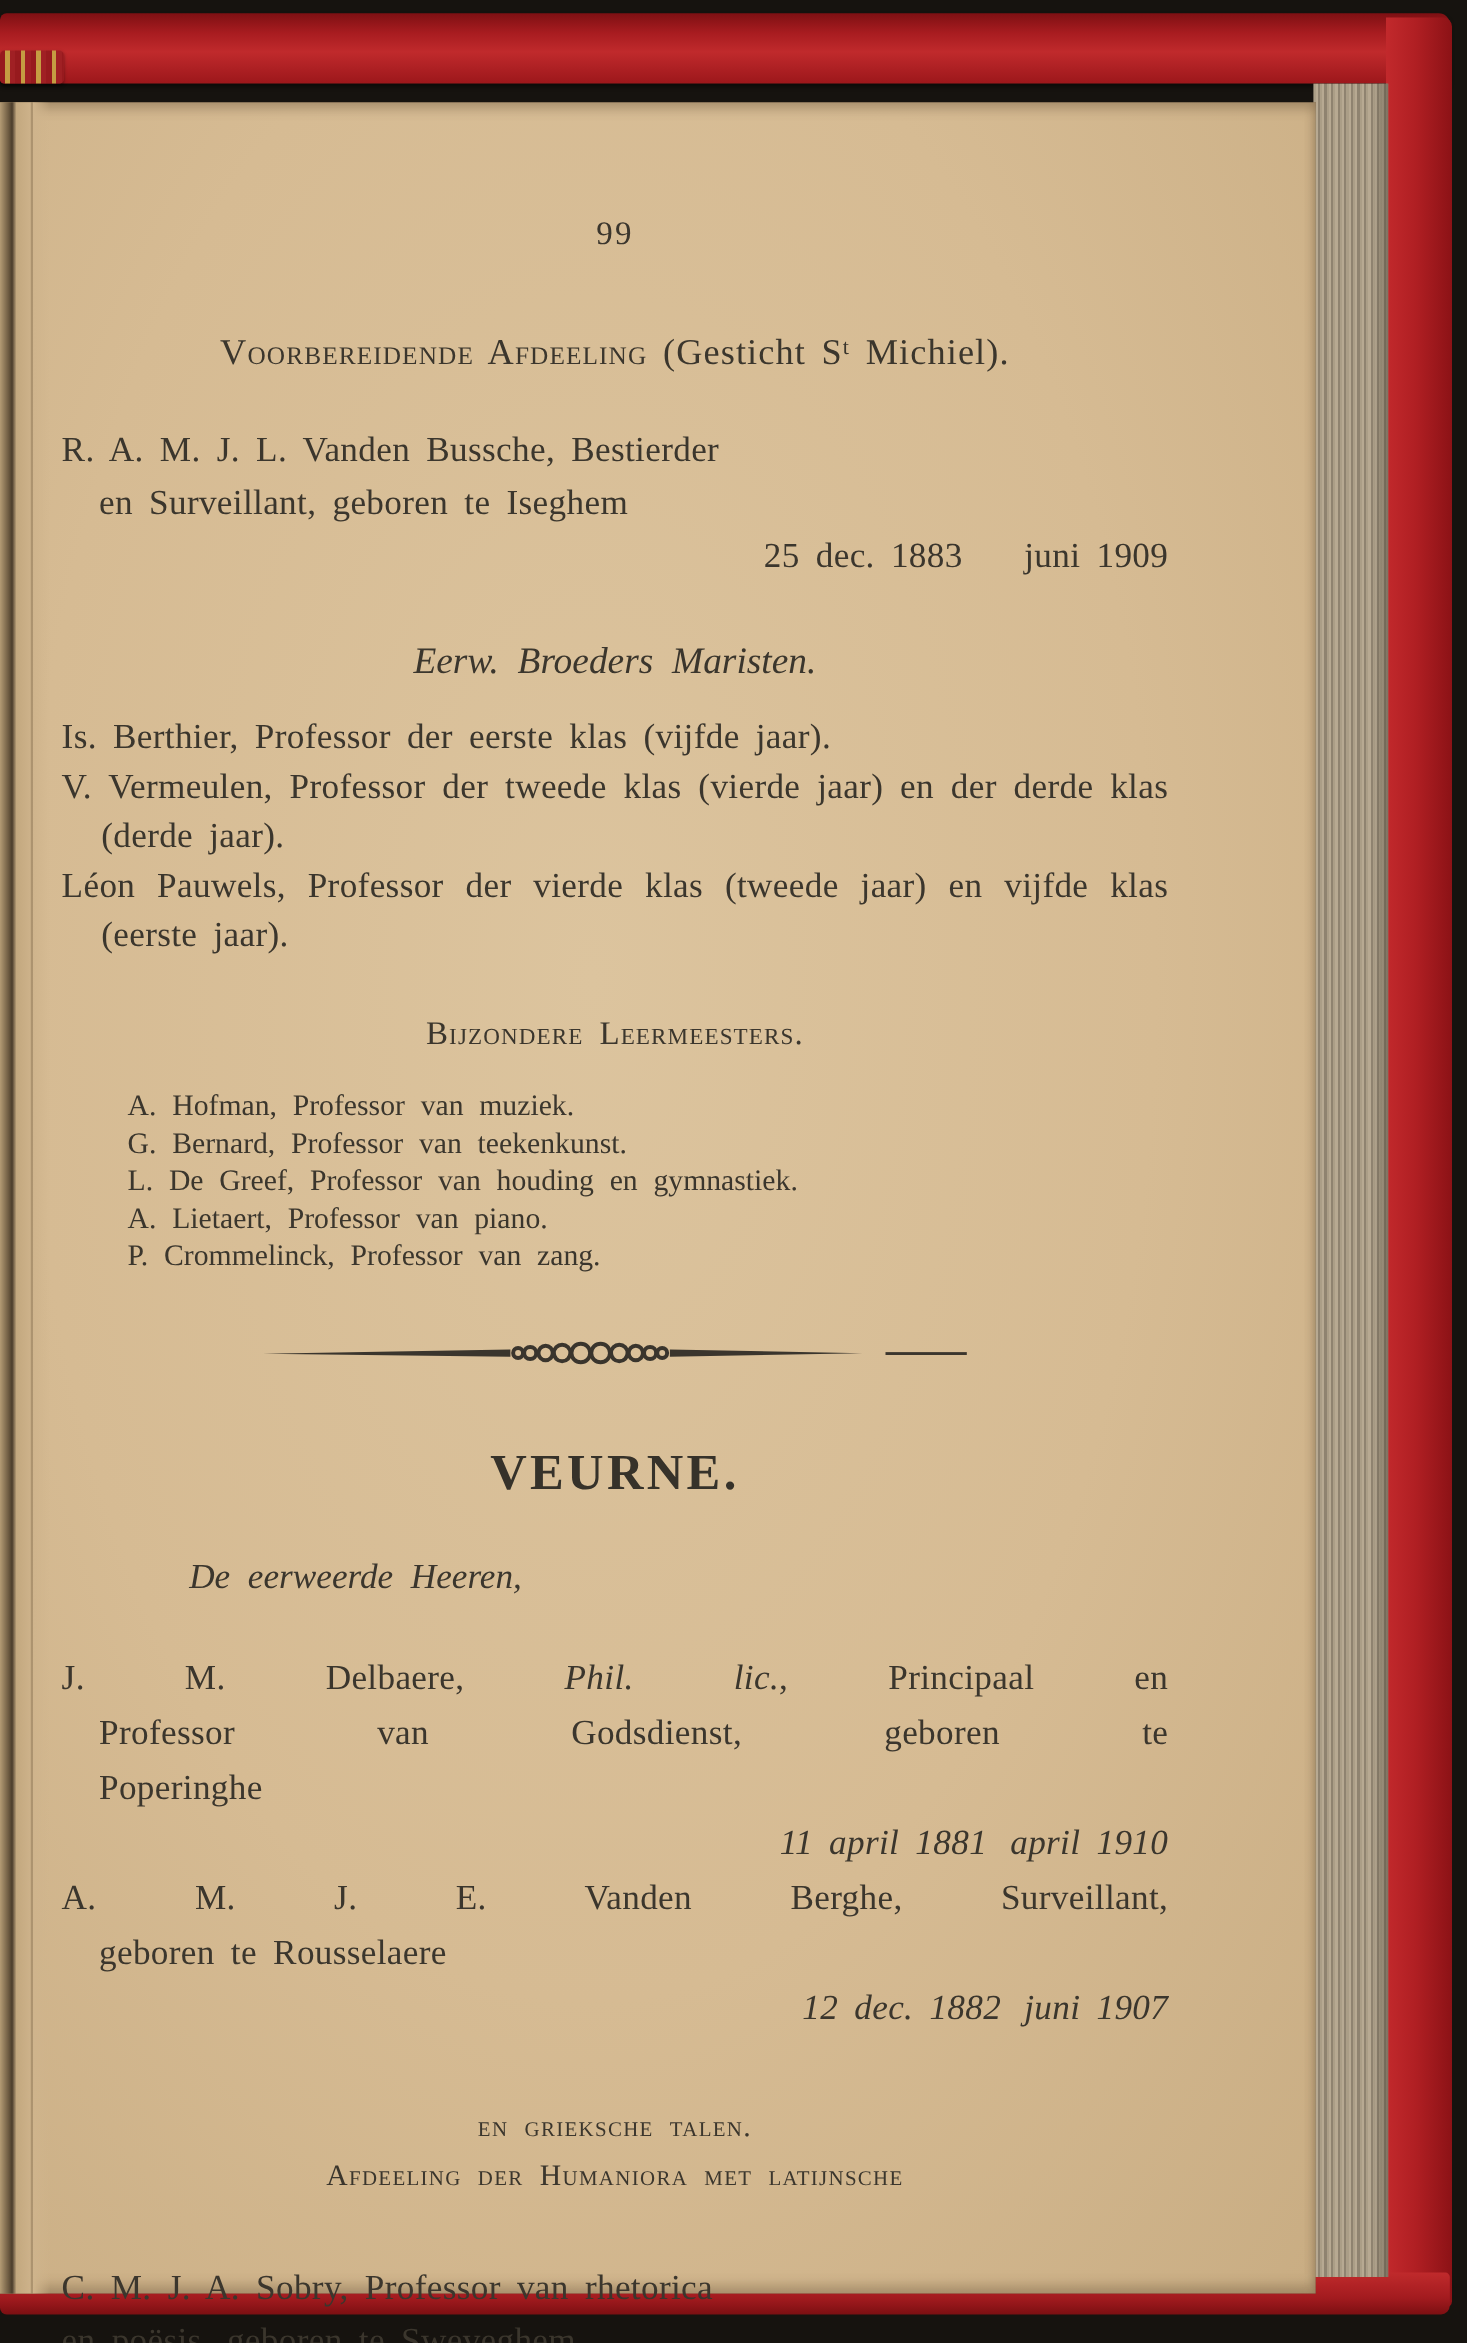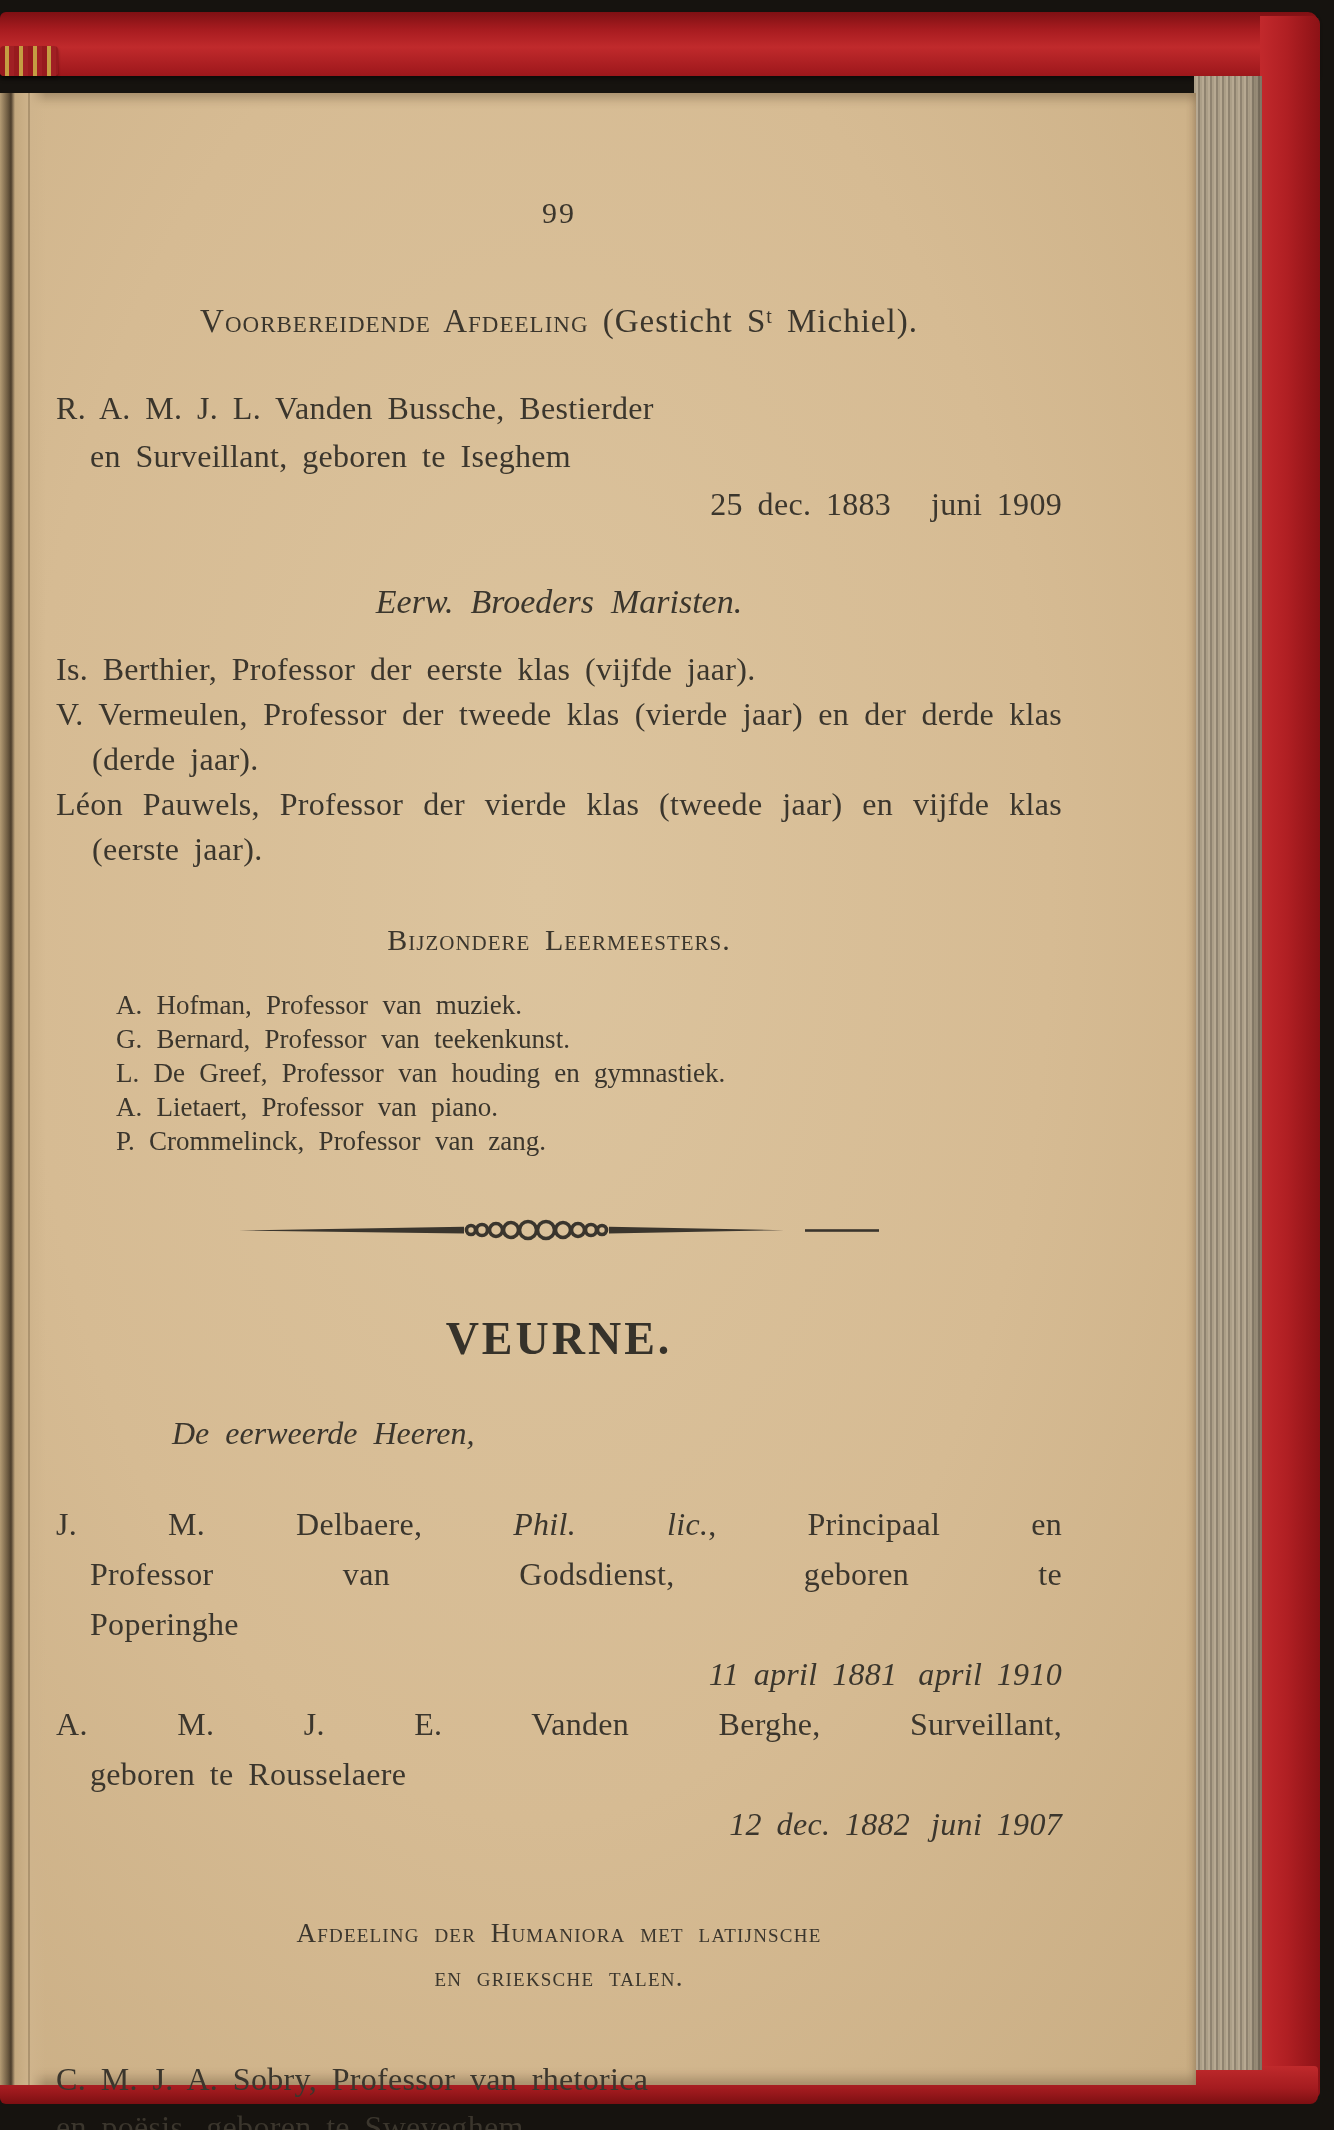--- a/index.html
+++ b/index.html
@@ -73,21 +73,21 @@
   .sec-title{
     margin-top:62px;text-align:center;font-size:33px;line-height:46px;
     letter-spacing:1px;word-spacing:.15em;
   }
   sup.st{font-size:20px;vertical-align:9px;}
 
   .bodytext{word-spacing:.2em;letter-spacing:.3px;}
 
   .entry{margin-top:40px;line-height:48px;}
   .entry .indent{padding-left:34px;}
-  .dates-row{display:flex;justify-content:flex-end;gap:40px;}
+  .dates-row{display:flex;justify-content:flex-end;gap:56px;}
 
   .maristen-title{
     margin-top:51px;text-align:center;font-style:italic;font-size:34px;line-height:46px;
     word-spacing:.25em;
   }
 
   .professors{margin-top:22px;line-height:45px;text-align:justify;}
   .professors p{margin:0;padding-left:36px;text-indent:-36px;}
 
   .special-title{
@@ -219,22 +219,22 @@
         <div class="split-row indent">
           <span class="left">geboren te Rousselaere</span>
           <span class="rgroup">
             <span>12 dec. 1882</span>
             <span>juni 1907</span>
           </span>
         </div>
       </div>
 
       <div class="afdeeling-title smallcaps">
+        <div>en grieksche talen.</div>
         <div>Afdeeling der Humaniora met latijnsche</div>
-        <div>en grieksche talen.</div>
       </div>
 
       <div class="sobry bodytext">
         <div>C. M. J. A. Sobry, Professor van rhetorica</div>
         <div class="indent">en poësis, geboren te Sweveghem</div>
         <div class="dates-row">
           <span>19 feb. 1877</span>
           <span>sept. 1901</span>
         </div>
       </div>

